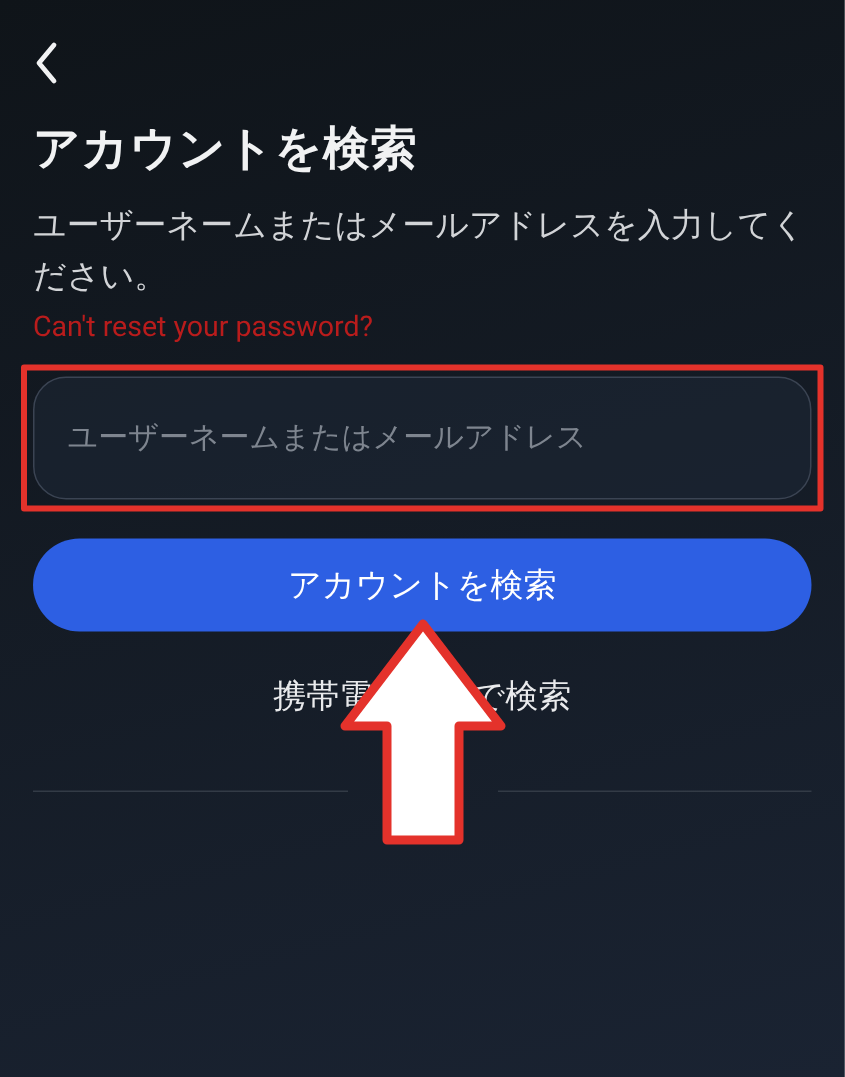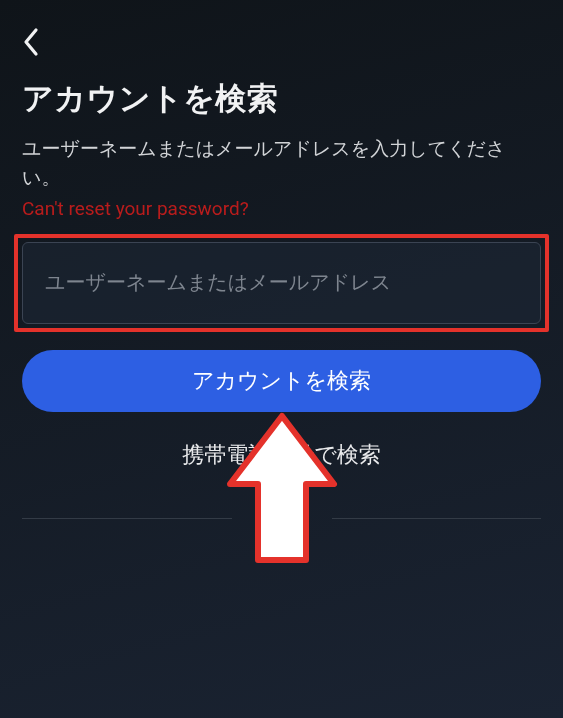--- a/index.html
+++ b/index.html
@@ -33,21 +33,21 @@
       padding: 0;
     }
     .title {
       font-size: 31px;
       font-weight: 700;
       color: #f1f2f3;
       margin-bottom: 14px;
       letter-spacing: 0.5px;
     }
     .subtitle {
-      font-size: 19px;
+      font-size: 22px;
       line-height: 1.55;
       color: #d2d4d7;
       margin-bottom: 4px;
     }
     .link {
       font-size: 19px;
       color: #b91c1c;
       text-decoration: none;
       display: inline-block;
       margin-bottom: 22px;
@@ -61,21 +61,21 @@
       inset: -8px;
       border: 4px solid #e4322b;
       border-radius: 2px;
       pointer-events: none;
     }
     .text-input {
       width: 100%;
       height: 82px;
       background: rgba(30,40,55,.55);
       border: 1px solid #3b4453;
-      border-radius: 6px;
+      border-radius: 22px;
       color: #e6e7e8;
       font-size: 20px;
       padding: 0 22px;
       outline: none;
     }
     .text-input::placeholder {
       color: #7e858f;
     }
     .primary-btn {
       width: 100%;

